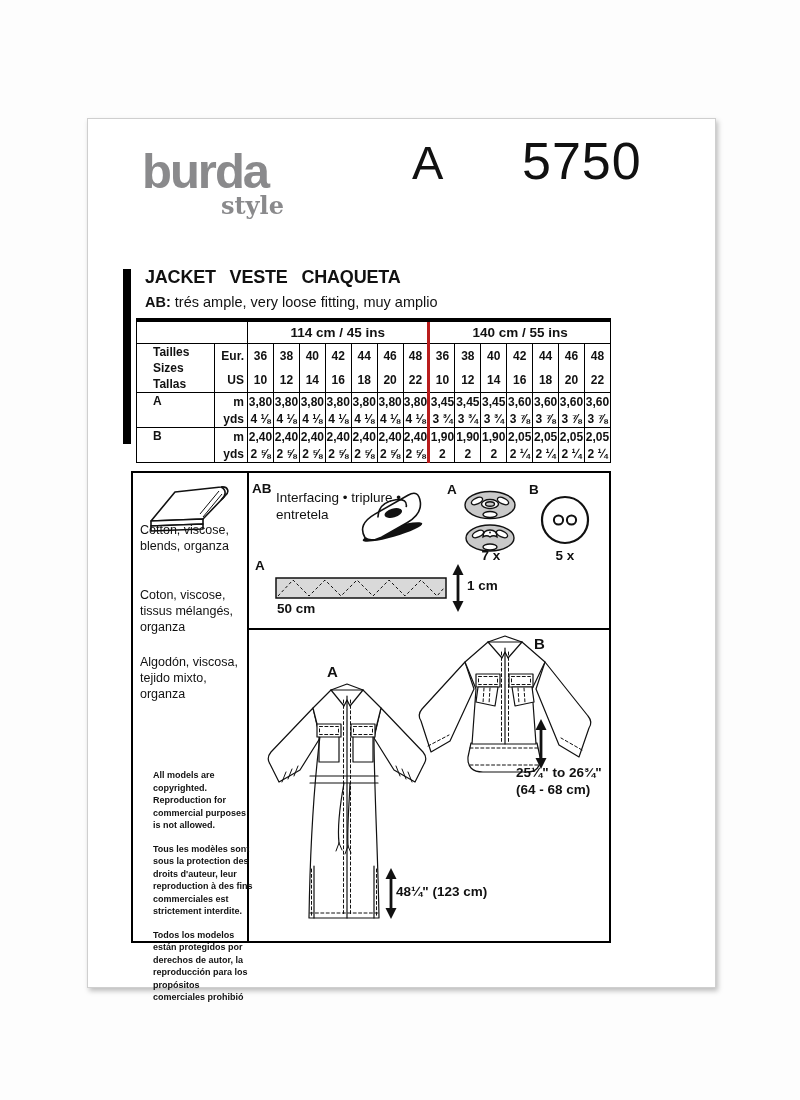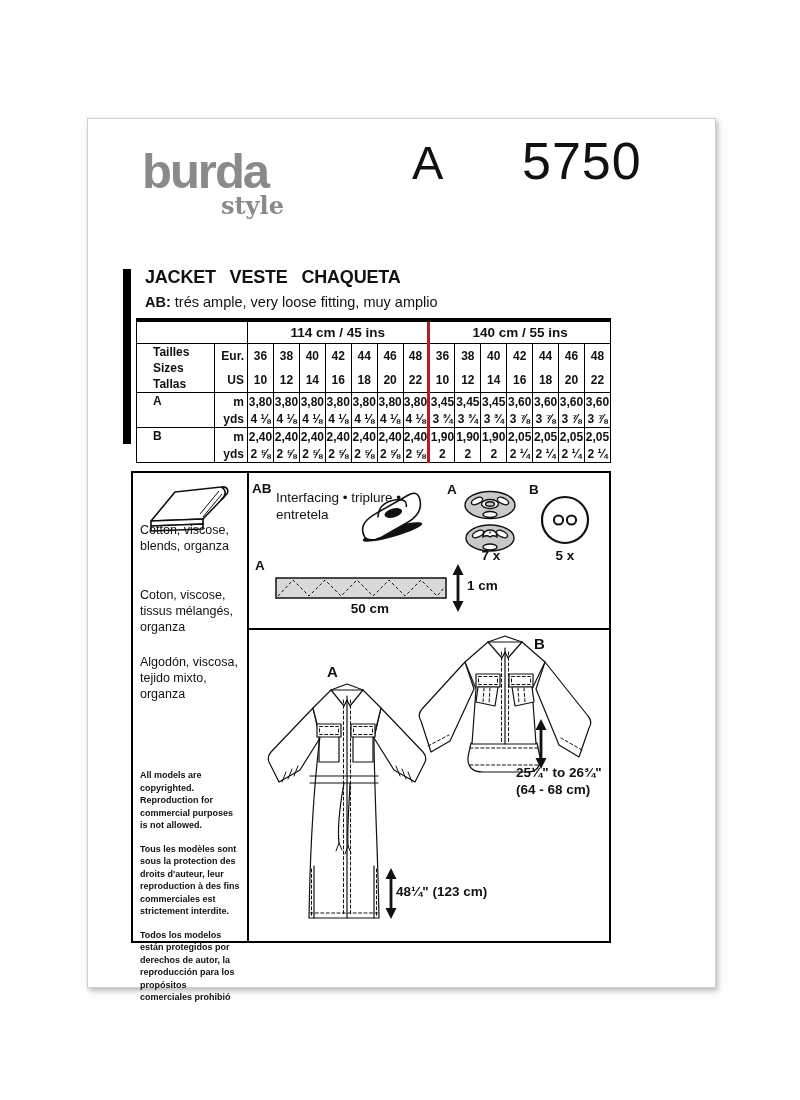--- a/index.html
+++ b/index.html
@@ -29,21 +29,21 @@
   tr.rt td{border-top:1.6px solid #000;}
   td.lbl{text-align:left;padding-left:16px;vertical-align:top;}
   td.u{text-align:right;padding-right:3px;}
   tr.hd td{height:21px;font-size:13.5px;}
   tr.sz td{height:19px;}
   tr.yd td{height:17px;}
   
   .lowerbox{left:43px;top:352px;width:480px;height:472px;border:2px solid #000;box-sizing:border-box;}
   .sidebar{left:0;top:0;width:114px;height:468px;border-right:2px solid #000;}
   .fab{font-size:12.5px;line-height:16px;left:7px;width:103px;}
-  .cpy{left:7px;top:296px;width:101px;font-size:9px;font-weight:700;line-height:12.5px;}
+  .cpy{left:20px;top:296px;width:101px;font-size:9px;font-weight:700;line-height:12.5px;}
   .cpy p{margin:0 0 11px 0;}
   .lab{font-size:13.5px;font-weight:700;}
   .ifc{font-size:13.5px;line-height:17px;}
   .meas{font-size:13.5px;font-weight:700;line-height:17px;}
   .divider{left:114px;top:155px;width:362px;height:2px;background:#000;}
   svg{display:block;}
   .dash{stroke-dasharray:3 2.4;}
 </style>
 </head>
 <body>
@@ -259,21 +259,21 @@
       <circle cx="19.5" cy="26" r="4.6" fill="#fff" stroke="#111" stroke-width="2"></circle>
       <circle cx="32.5" cy="26" r="4.6" fill="#fff" stroke="#111" stroke-width="2"></circle>
     </svg>
     <div class="abs lab" style="left:408px;top:75px;width:48px;text-align:center">5 x</div>
 
     <div class="abs lab" style="left:122px;top:85px">A</div>
     <svg class="abs" style="left:142px;top:104px" width="172" height="22" viewBox="0 0 172 22">
       <rect x="1" y="1" width="170" height="20" fill="#d9d9d9" stroke="#111" stroke-width="1.5"></rect>
       <path class="dash" d="M3,19 L18,3 L34,19 L50,3 L66,19 L82,3 L98,19 L114,3 L130,19 L146,3 L162,19 L169,11" fill="none" stroke="#111" stroke-width="1"></path>
     </svg>
-    <div class="abs lab" style="left:156px;top:128px;width:100px;text-align:right">50 cm</div>
+    <div class="abs lab" style="left:144px;top:128px;width:100px;text-align:left">50 cm</div>
     <svg class="abs" style="left:318px;top:91px" width="14" height="48" viewBox="0 0 14 48">
       <g fill="#111">
           <polygon points="7,0 1.5,11 12.5,11"></polygon>
           <rect x="5.6" y="9" width="2.8" height="30"></rect>
           <polygon points="7,48 1.5,37 12.5,37"></polygon>
         </g>
     </svg>
     <div class="abs lab" style="left:334px;top:105px">1 cm</div>
 
     <div class="abs divider"></div>

